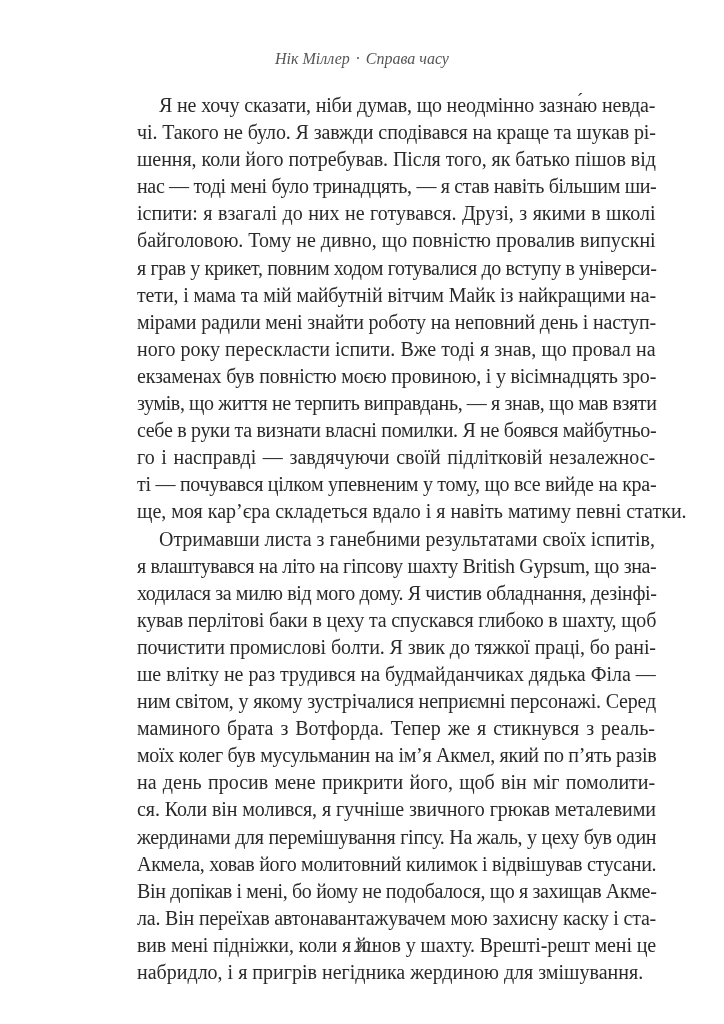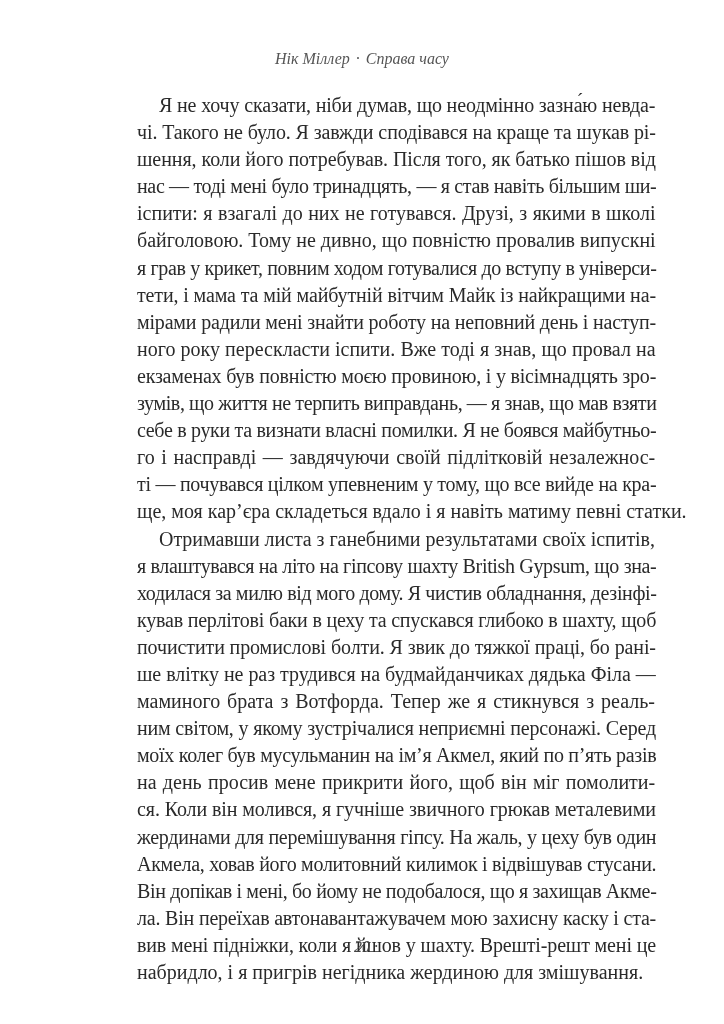--- a/index.html
+++ b/index.html
@@ -38,22 +38,22 @@
     <span class="line" style="display: block; letter-spacing: -0.280469px;">ті — почувався цілком упевненим у тому, що все вийде на кра-</span>
     <span class="line last">ще, моя кар’єра складеться вдало і я навіть матиму певні статки.</span>
   </div>
   <div>
     <span class="line indent" style="display: block; letter-spacing: -0.0548295px;">Отримавши листа з ганебними результатами своїх іспитів,</span>
     <span class="line" style="display: block; letter-spacing: -0.346018px;">я влаштувався на літо на гіпсову шахту British Gypsum, що зна-</span>
     <span class="line" style="display: block; letter-spacing: -0.367828px;">ходилася за милю від мого дому. Я чистив обладнання, дезінфі-</span>
     <span class="line" style="display: block; letter-spacing: -0.20748px;">кував перлітові баки в цеху та спускався глибоко в шахту, щоб</span>
     <span class="line" style="display: block; letter-spacing: -0.109115px;">почистити промислові болти. Я звик до тяжкої праці, бо рані-</span>
     <span class="line" style="display: block; letter-spacing: -0.0276864px;">ше влітку не раз трудився на будмайданчиках дядька Філа —</span>
+    <span class="line" style="display: block; letter-spacing: -0.182203px;">ним світом, у якому зустрічалися неприємні персонажі. Серед</span>
     <span class="line" style="display: block; word-spacing: 1.9375px;">маминого брата з Вотфорда. Тепер же я стикнувся з реаль-</span>
-    <span class="line" style="display: block; letter-spacing: -0.182203px;">ним світом, у якому зустрічалися неприємні персонажі. Серед</span>
     <span class="line" style="display: block; letter-spacing: -0.292264px;">моїх колег був мусульманин на ім’я Акмел, який по п’ять разів</span>
     <span class="line" style="display: block; word-spacing: 1.28125px;">на день просив мене прикрити його, щоб він міг помолити-</span>
     <span class="line" style="display: block; letter-spacing: -0.095097px;">ся. Коли він молився, я гучніше звичного грюкав металевими</span>
     <span class="line" style="display: block; letter-spacing: -0.281515px;">жердинами для перемішування гіпсу. На жаль, у цеху був один</span>
     <span class="line" style="display: block; letter-spacing: -0.294756px;">Акмела, ховав його молитовний килимок і відвішував стусани.</span>
     <span class="line" style="display: block; letter-spacing: -0.35502px;">Він допікав і мені, бо йому не подобалося, що я захищав Акме-</span>
     <span class="line" style="display: block; letter-spacing: -0.197135px;">ла. Він переїхав автонавантажувачем мою захисну каску і ста-</span>
     <span class="line" style="display: block; letter-spacing: -0.143273px;">вив мені підніжки, коли я йшов у шахту. Врешті-решт мені це</span>
     <span class="line last">набридло, і я пригрів негідника жердиною для змішування.</span>
   </div>

